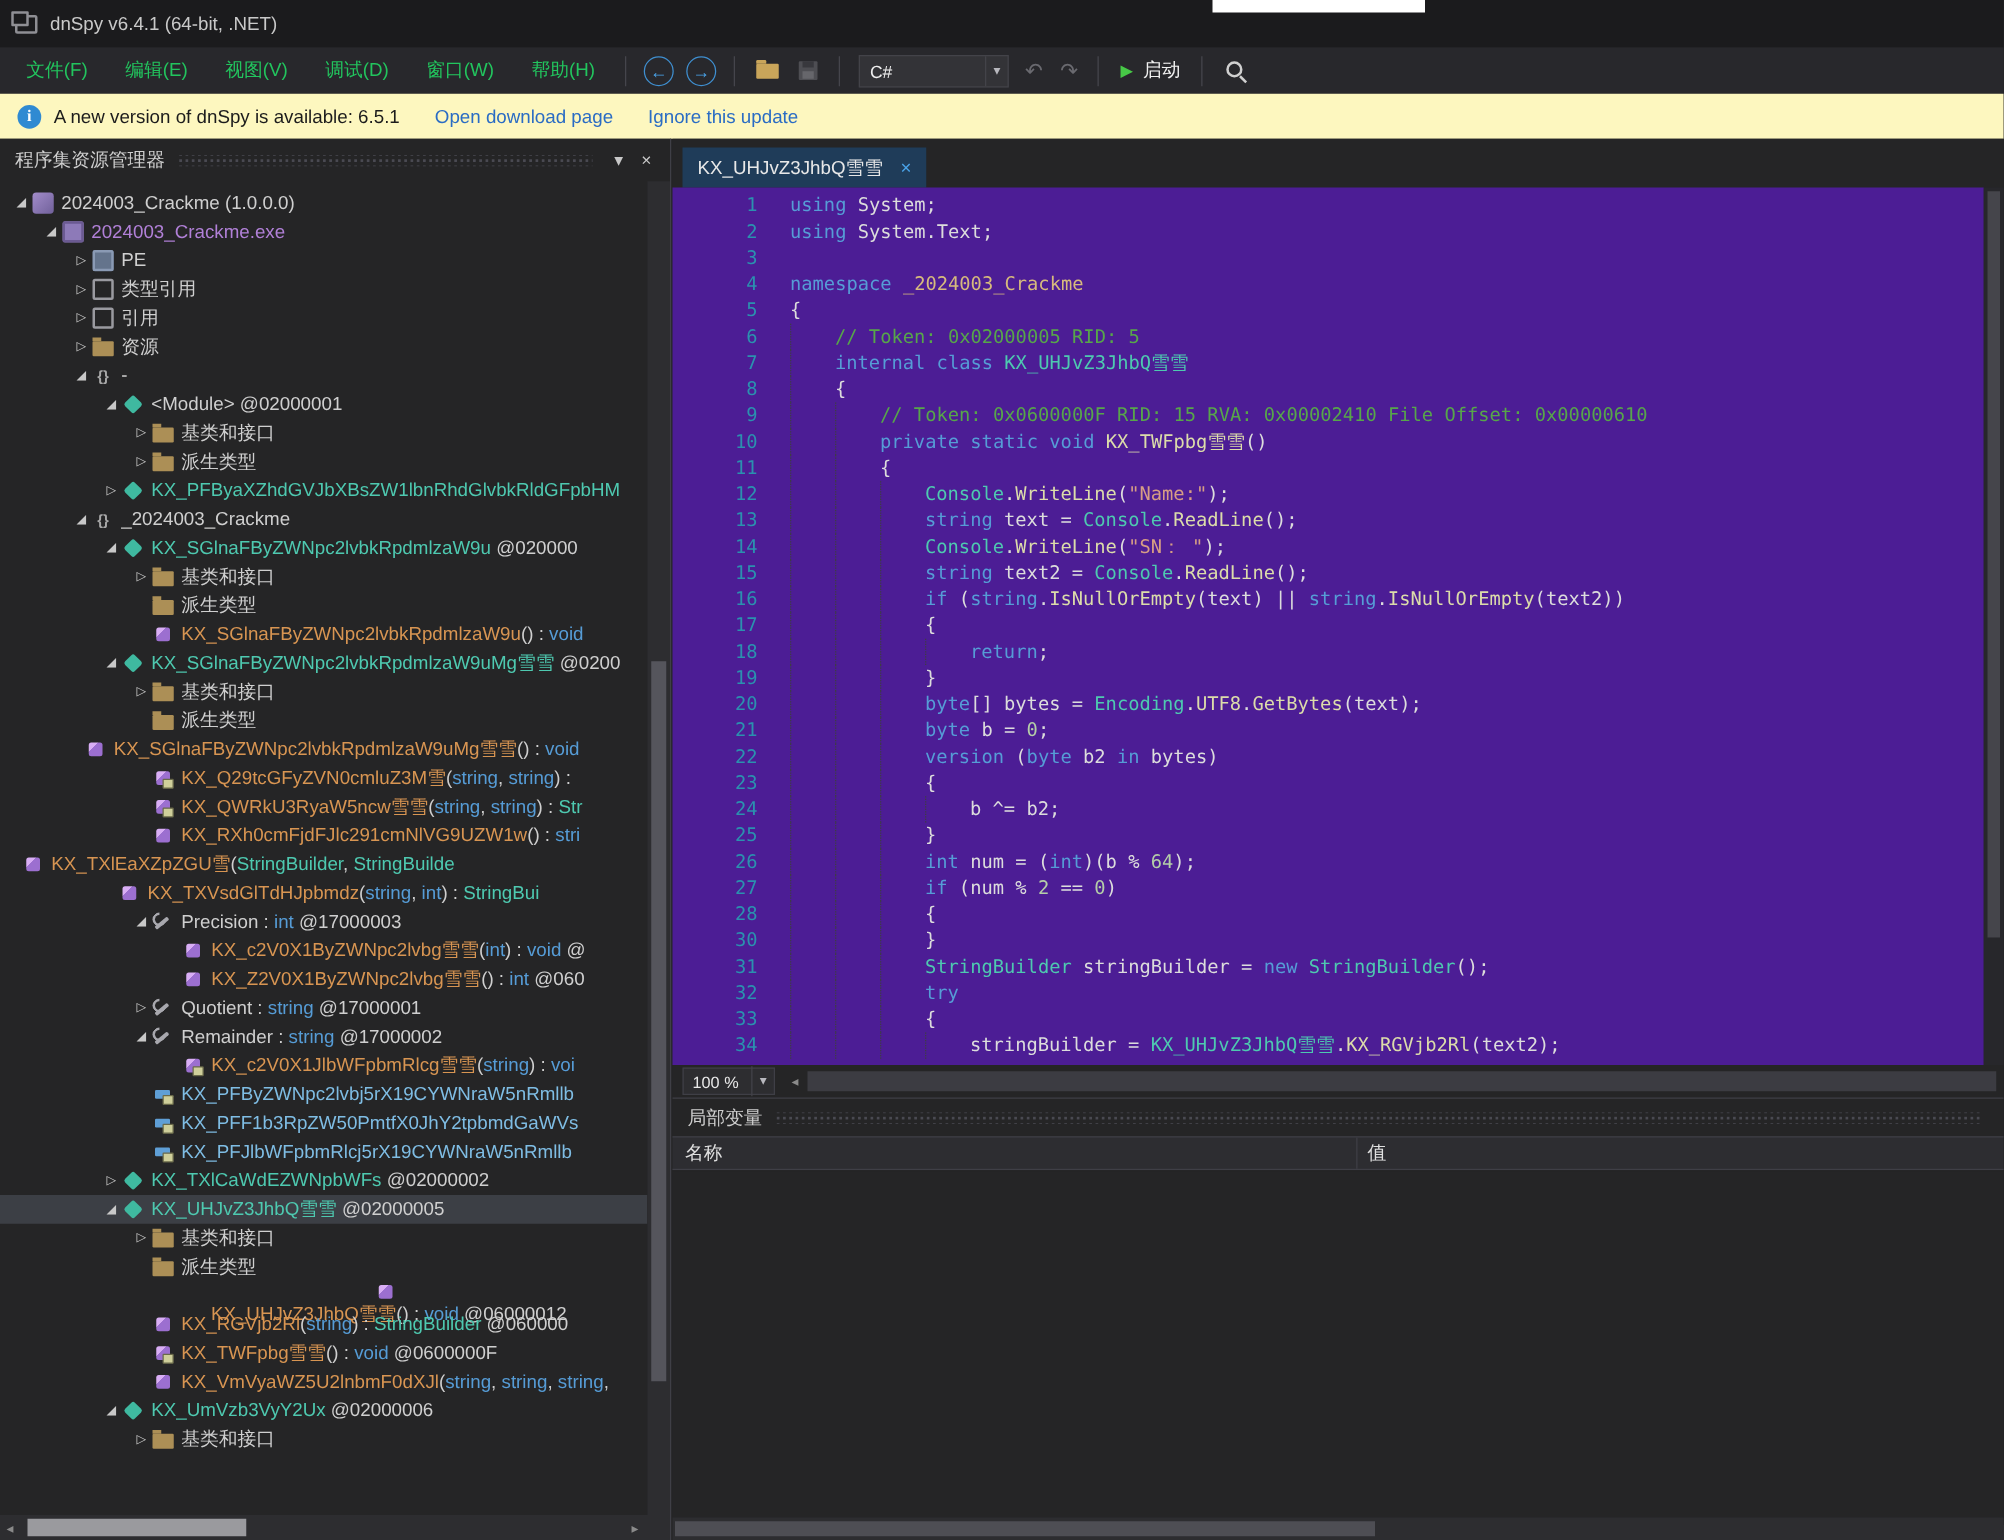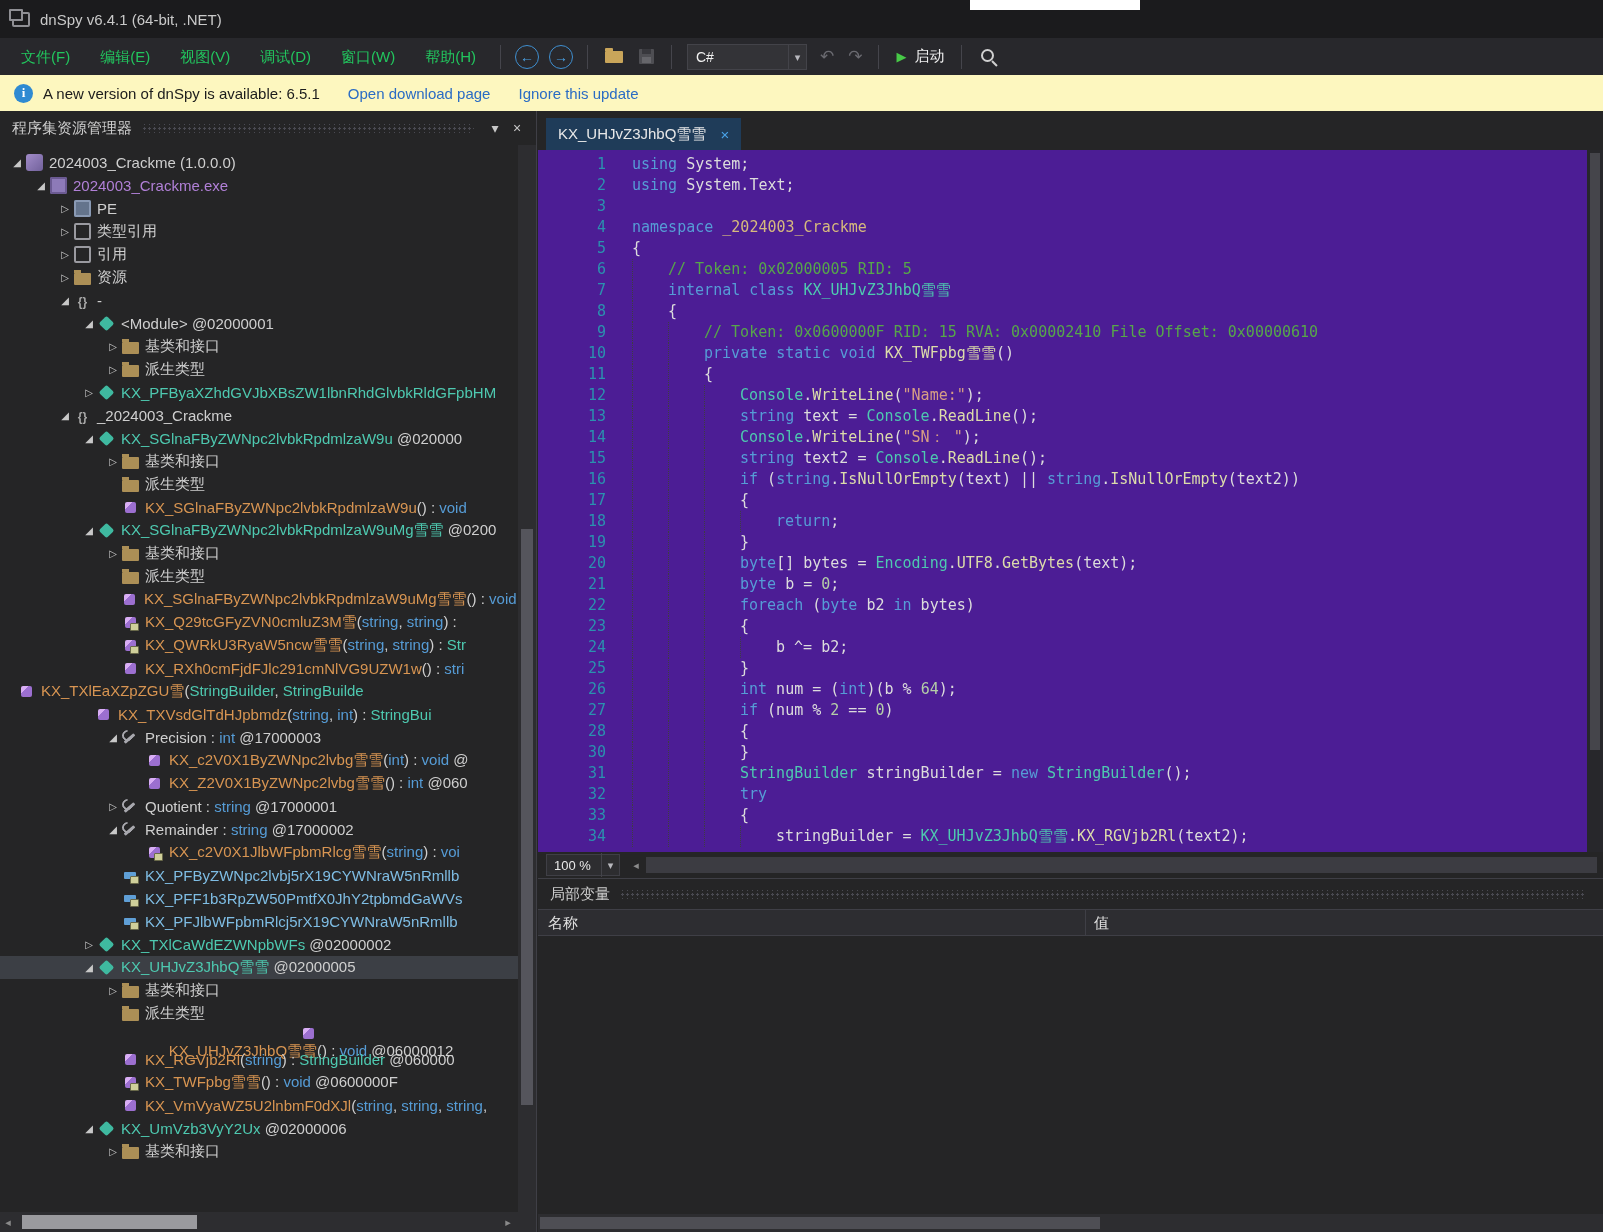--- a/index.html
+++ b/index.html
@@ -239,21 +239,21 @@
       <div class="trow" style="padding-left: 104px;">
         <span class="exp">▷</span>
         <span class="tico i-fold"></span>
         <span><span class="tn-d">基类和接口</span></span>
       </div>
       <div class="trow" style="padding-left: 104px;">
         <span class="exp"></span>
         <span class="tico i-fold"></span>
         <span><span class="tn-d">派生类型</span></span>
       </div>
-      <div class="trow" style="padding-left: 103px;">
+      <div class="trow" style="padding-left: 50px;">
         <span class="exp"></span>
         <span class="tico i-mth"></span>
         <span><span class="tn-o">KX_SGlnaFByZWNpc2lvbkRpdmlzaW9uMg雪雪</span><span class="tn-d">() : </span><span class="tn-b">void</span></span>
       </div>
       <div class="trow" style="padding-left: 104px;">
         <span class="exp"></span>
         <span class="tico i-mthl"></span>
         <span><span class="tn-o">KX_Q29tcGFyZVN0cmluZ3M雪</span><span class="tn-d">(</span><span class="tn-b">string</span><span class="tn-d">, </span><span class="tn-b">string</span><span class="tn-d">) : </span></span>
       </div>
       <div class="trow" style="padding-left: 104px;">
@@ -404,21 +404,21 @@
     <div class="cline"><span class="lnum">12</span><span class="ind"></span><span class="ind"></span><span class="ind"></span><span class="tk-t">Console</span><span class="tk-d">.</span><span class="tk-m">WriteLine</span><span class="tk-d">(</span><span class="tk-s">"Name:"</span><span class="tk-d">);</span></div>
     <div class="cline"><span class="lnum">13</span><span class="ind"></span><span class="ind"></span><span class="ind"></span><span class="tk-k">string</span><span class="tk-d"> text = </span><span class="tk-t">Console</span><span class="tk-d">.</span><span class="tk-m">ReadLine</span><span class="tk-d">();</span></div>
     <div class="cline"><span class="lnum">14</span><span class="ind"></span><span class="ind"></span><span class="ind"></span><span class="tk-t">Console</span><span class="tk-d">.</span><span class="tk-m">WriteLine</span><span class="tk-d">(</span><span class="tk-s">"SN： "</span><span class="tk-d">);</span></div>
     <div class="cline"><span class="lnum">15</span><span class="ind"></span><span class="ind"></span><span class="ind"></span><span class="tk-k">string</span><span class="tk-d"> text2 = </span><span class="tk-t">Console</span><span class="tk-d">.</span><span class="tk-m">ReadLine</span><span class="tk-d">();</span></div>
     <div class="cline"><span class="lnum">16</span><span class="ind"></span><span class="ind"></span><span class="ind"></span><span class="tk-k">if</span><span class="tk-d"> (</span><span class="tk-k">string</span><span class="tk-d">.</span><span class="tk-m">IsNullOrEmpty</span><span class="tk-d">(text) || </span><span class="tk-k">string</span><span class="tk-d">.</span><span class="tk-m">IsNullOrEmpty</span><span class="tk-d">(text2))</span></div>
     <div class="cline"><span class="lnum">17</span><span class="ind"></span><span class="ind"></span><span class="ind"></span><span class="tk-d">{</span></div>
     <div class="cline"><span class="lnum">18</span><span class="ind"></span><span class="ind"></span><span class="ind"></span><span class="ind"></span><span class="tk-k">return</span><span class="tk-d">;</span></div>
     <div class="cline"><span class="lnum">19</span><span class="ind"></span><span class="ind"></span><span class="ind"></span><span class="tk-d">}</span></div>
     <div class="cline"><span class="lnum">20</span><span class="ind"></span><span class="ind"></span><span class="ind"></span><span class="tk-k">byte</span><span class="tk-d">[] bytes = </span><span class="tk-t">Encoding</span><span class="tk-d">.</span><span class="tk-m">UTF8</span><span class="tk-d">.</span><span class="tk-m">GetBytes</span><span class="tk-d">(text);</span></div>
     <div class="cline"><span class="lnum">21</span><span class="ind"></span><span class="ind"></span><span class="ind"></span><span class="tk-k">byte</span><span class="tk-d"> b = </span><span class="tk-n">0</span><span class="tk-d">;</span></div>
-    <div class="cline"><span class="lnum">22</span><span class="ind"></span><span class="ind"></span><span class="ind"></span><span class="tk-k">foreach</span><span class="tk-d"> (</span><span class="tk-k">byte</span><span class="tk-d"> b2 </span><span class="tk-k">in</span><span class="tk-d"> bytes)</span></div>
+    <div class="cline"><span class="lnum">22</span><span class="ind"></span><span class="ind"></span><span class="ind"></span><span class="tk-k">version</span><span class="tk-d"> (</span><span class="tk-k">byte</span><span class="tk-d"> b2 </span><span class="tk-k">in</span><span class="tk-d"> bytes)</span></div>
     <div class="cline"><span class="lnum">23</span><span class="ind"></span><span class="ind"></span><span class="ind"></span><span class="tk-d">{</span></div>
     <div class="cline"><span class="lnum">24</span><span class="ind"></span><span class="ind"></span><span class="ind"></span><span class="ind"></span><span class="tk-d">b ^= b2;</span></div>
     <div class="cline"><span class="lnum">25</span><span class="ind"></span><span class="ind"></span><span class="ind"></span><span class="tk-d">}</span></div>
     <div class="cline"><span class="lnum">26</span><span class="ind"></span><span class="ind"></span><span class="ind"></span><span class="tk-k">int</span><span class="tk-d"> num = (</span><span class="tk-k">int</span><span class="tk-d">)(b % </span><span class="tk-n">64</span><span class="tk-d">);</span></div>
     <div class="cline"><span class="lnum">27</span><span class="ind"></span><span class="ind"></span><span class="ind"></span><span class="tk-k">if</span><span class="tk-d"> (num % </span><span class="tk-n">2</span><span class="tk-d"> == </span><span class="tk-n">0</span><span class="tk-d">)</span></div>
     <div class="cline"><span class="lnum">28</span><span class="ind"></span><span class="ind"></span><span class="ind"></span><span class="tk-d">{</span></div>
     <div class="cline"><span class="lnum">30</span><span class="ind"></span><span class="ind"></span><span class="ind"></span><span class="tk-d">}</span></div>
     <div class="cline"><span class="lnum">31</span><span class="ind"></span><span class="ind"></span><span class="ind"></span><span class="tk-t">StringBuilder</span><span class="tk-d"> stringBuilder = </span><span class="tk-k">new</span><span class="tk-d"> </span><span class="tk-t">StringBuilder</span><span class="tk-d">();</span></div>
     <div class="cline"><span class="lnum">32</span><span class="ind"></span><span class="ind"></span><span class="ind"></span><span class="tk-k">try</span></div>
     <div class="cline"><span class="lnum">33</span><span class="ind"></span><span class="ind"></span><span class="ind"></span><span class="tk-d">{</span></div>

